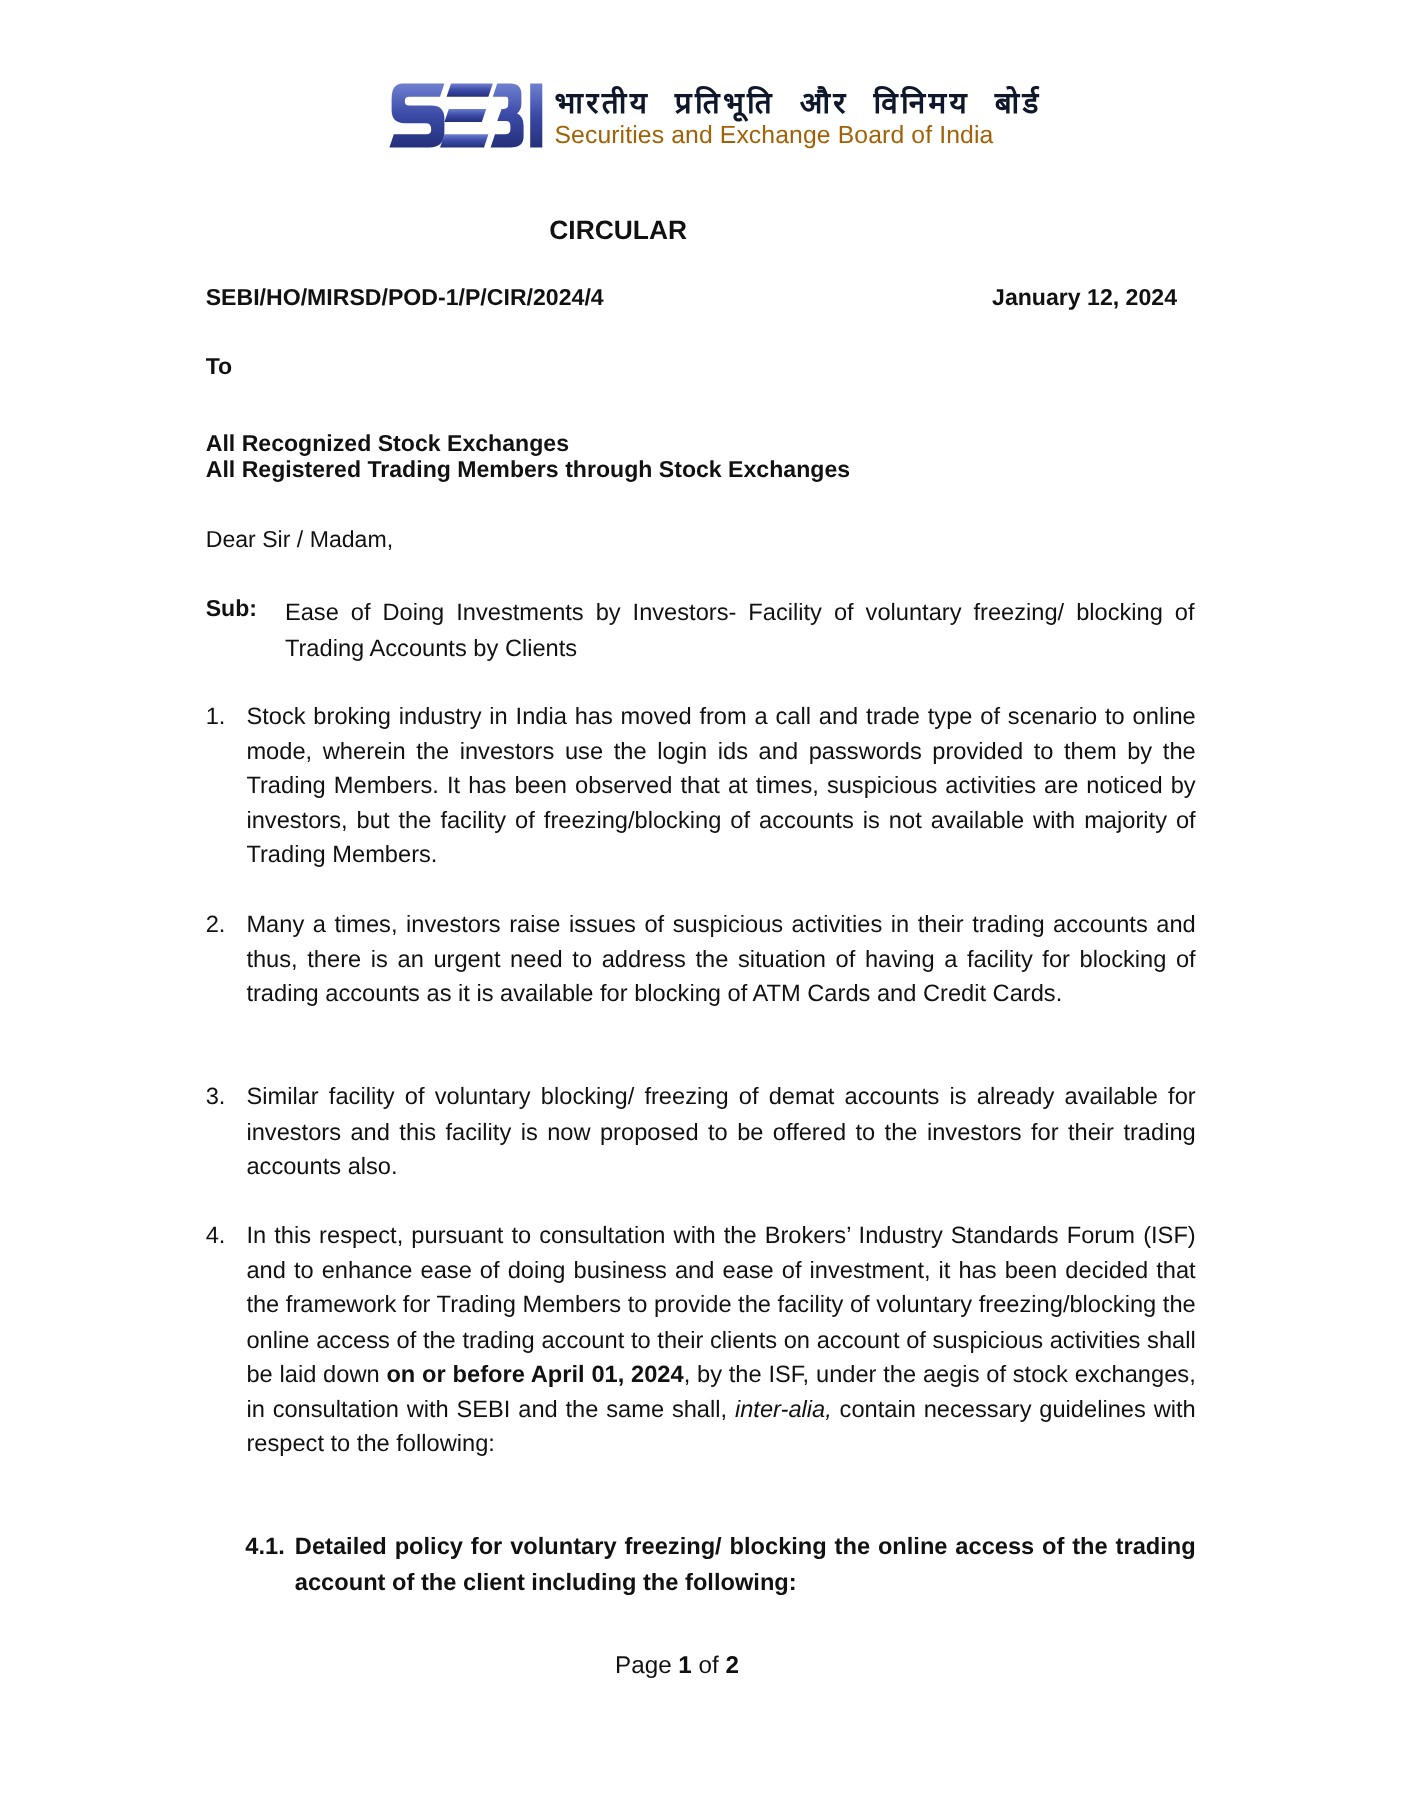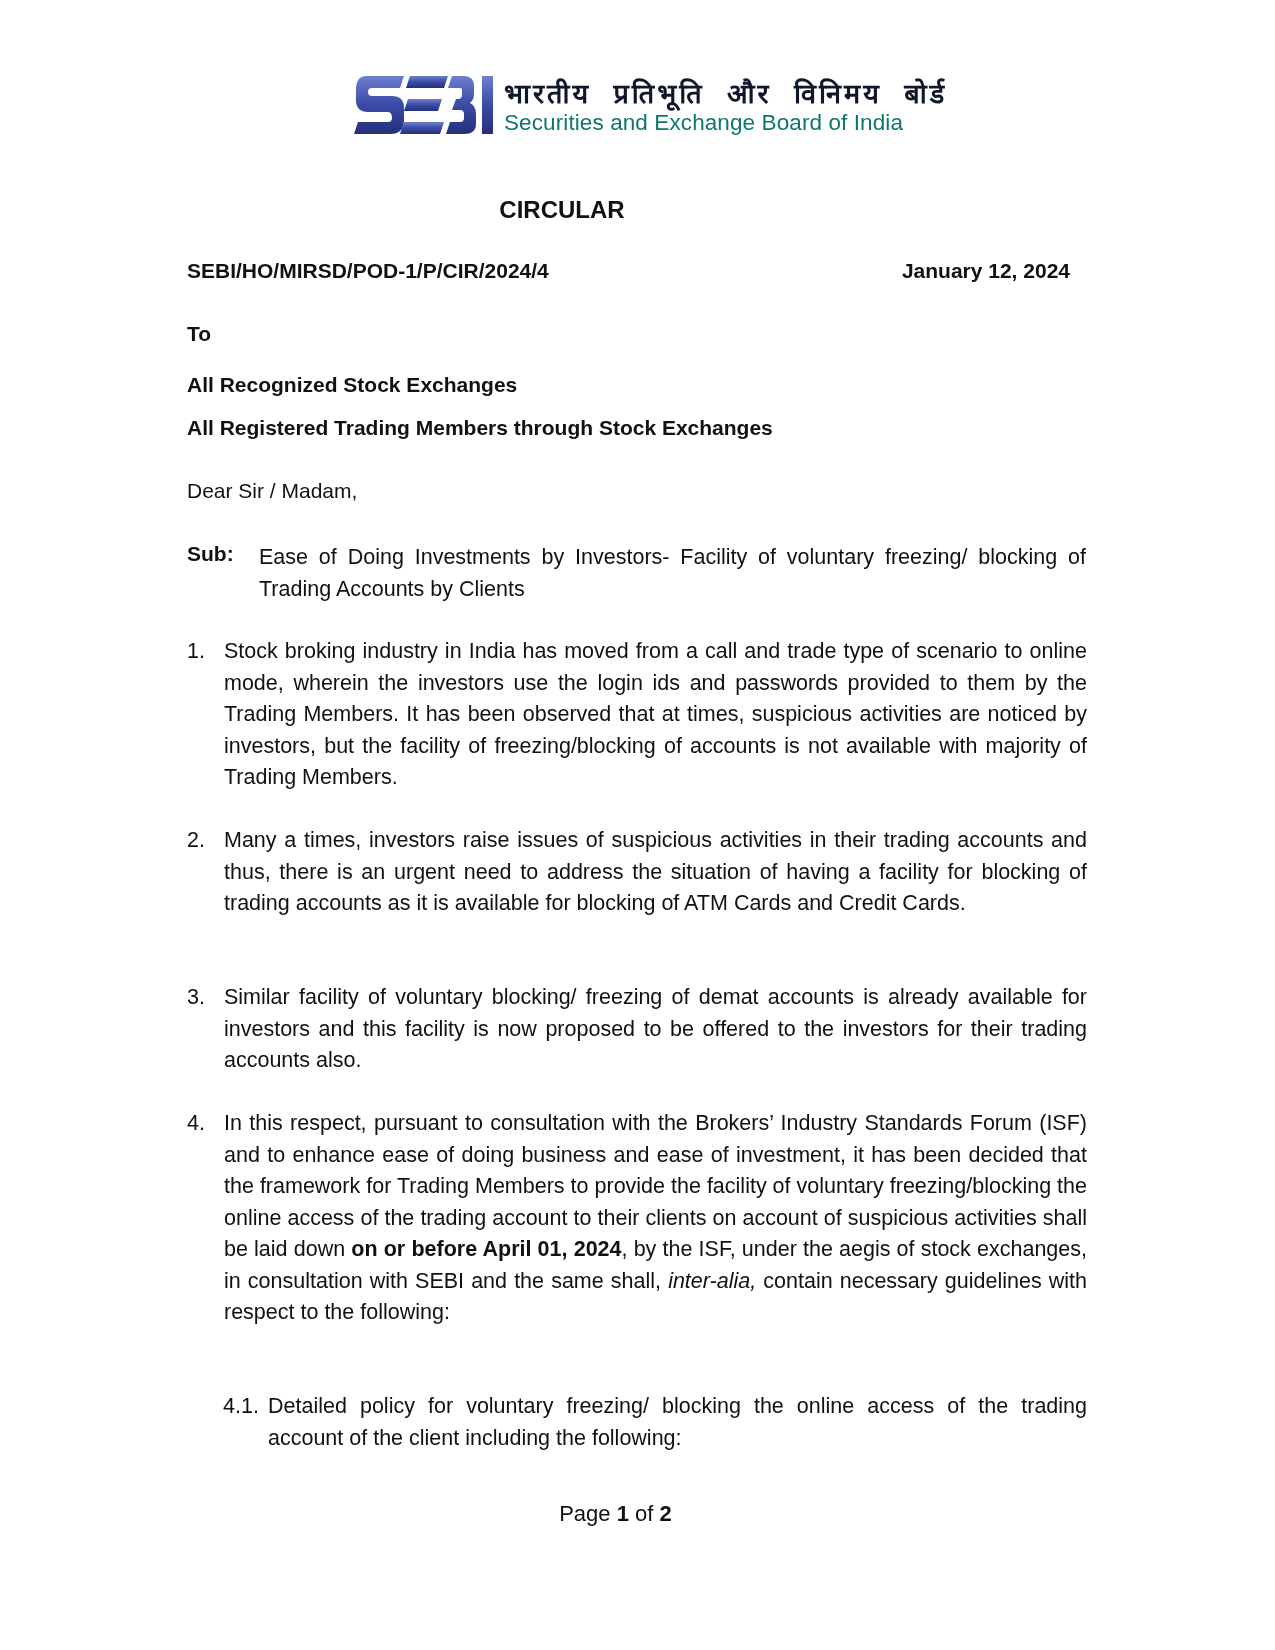--- a/index.html
+++ b/index.html
@@ -3,41 +3,41 @@
 <meta charset="utf-8">
 <style>
   html, body { margin: 0; padding: 0; background: #ffffff; }
   body { width: 1275px; height: 1650px; position: relative; overflow: hidden;
          font-family: "Liberation Sans", "DejaVu Sans", sans-serif; color: #111; }
   .abs { position: absolute; }
   .logo { left: 352px; top: 72px; width: 570px; height: 68px; }
   .logo svg { position: absolute; left: 0; top: 0; }
   .logo-hindi { position: absolute; left: 152px; top: 2px; font-size: 27px; color: #0f172a;
                 font-family: "DejaVu Sans", sans-serif; font-weight: bold; letter-spacing: 3px; white-space: nowrap; word-spacing: 10px; }
-  .logo-eng { position: absolute; left: 152px; top: 38px; font-size: 22.5px; color: #0f766e;
+  .logo-eng { position: absolute; left: 152px; top: 38px; font-size: 22.5px; color: #a16207;
               font-family: "Liberation Sans", sans-serif; white-space: nowrap; letter-spacing: 0.1px; }
   .title { left: 0; width: 1124px; top: 196px; text-align: center; font-weight: bold; font-size: 24px; }
   .b { font-weight: bold; }
   .line { font-size: 21px; white-space: nowrap; }
   .ref { left: 187px; top: 259px; }
   .date { right: 205px; top: 259px; }
   .to { left: 187px; top: 322px; }
-  .addr1 { left: 187px; top: 373px; }
+  .addr1 { left: 187px; top: 392px; }
   .addr2 { left: 187px; top: 416px; }
   .dear { left: 187px; top: 479px; }
   .sub-label { left: 187px; top: 542px; }
   .sub-text { left: 259px; top: 542px; width: 827px; font-size: 21.5px; line-height: 31.5px; font-weight: normal; text-align: justify; text-align-last: left; }
   .para { left: 187px; width: 900px; font-size: 21.5px; line-height: 31.5px; }
   .para .num { position: absolute; left: 0; top: 0; }
   .para .txt { margin-left: 37px; text-align: justify; }
   .p1 { top: 636px; }
   .p2 { top: 825px; }
   .p3 { top: 982px; }
   .p4 { top: 1108px; }
-  .p41 { left: 223px; width: 864px; top: 1391px; }
+  .p41 { left: 223px; width: 864px; top: 1391px; font-weight: bold; }
   .p41 .txt { margin-left: 45px; }
   .footer { left: 0; width: 1231px; top: 1501px; text-align: center; font-size: 22px; }
 </style>
 </head>
 <body>
 
 <div class="abs logo">
   <svg width="142" height="66" viewBox="0 0 142 66">
     <defs>
       <linearGradient id="lg" x1="0" y1="0" x2="0" y2="1">

